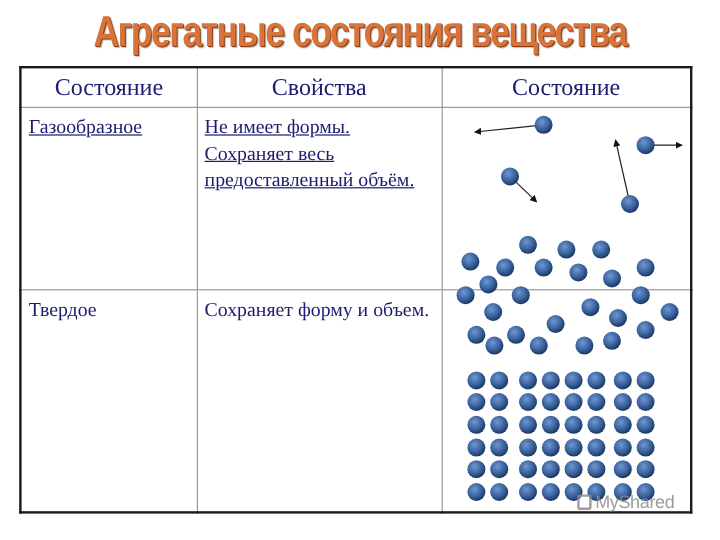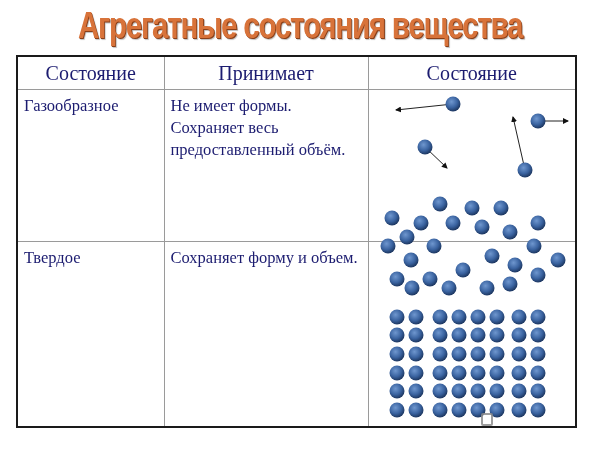--- a/index.html
+++ b/index.html
@@ -18,21 +18,21 @@
     table-layout:fixed;
   }
   table.states th, table.states td {
     border:1px solid #9a9a9a; vertical-align:top; color:#1c1c70;
   }
   table.states th {
     font-weight:normal; font-size:20px; height:32px; text-align:center; vertical-align:middle; padding:0;margin-top:12px;
   }
   table.states td { font-size:16.5px; line-height:22px; padding:5px 6px 0 6px; }
   col.c1 { width:147px; } col.c2 { width:204px; } col.c3 { width:208px; }
-  tr.r1 td { height:98px; } tr.r2 td { height:105px; } tr.r3 td { height:120px;margin-top:32px; }
+  tr.r1 td { height:98px;text-decoration:underline; } tr.r2 td { height:105px; } tr.r3 td { height:120px;margin-top:32px; }
   td.struct { padding:0; position:relative; }
   svg.overlay { position:absolute; left:0; top:0; }
   .watermark {
     position:absolute; left:481px; top:410px; font-family:"Liberation Sans", sans-serif;
     font-size:15px; color:#8c8c8c; opacity:0.85; letter-spacing:-0.3px;
   }
   .wm-icon { display:inline-block; width:12px; height:13px; border:2px solid #8c8c8c; border-radius:2px; vertical-align:-2px; margin-right:3px; box-sizing:border-box; }
 </style>
 </head>
 <body>
@@ -41,21 +41,21 @@
 
 <table class="states">
   <colgroup>
       <col class="c1">
       <col class="c2">
       <col class="c3">
     </colgroup>
   <thead>
     <tr>
       <th>Состояние</th>
-      <th>Принимает</th>
+      <th>Свойства</th>
       <th>Состояние</th>
     </tr>
   </thead>
   <tbody>
     <tr class="r1">
       <td>Газообразное</td>
       <td>Не имеет формы. Сохраняет весь предоставленный объём.</td>
       <td class="struct"></td>
     </tr>
     <tr class="r3">
@@ -160,14 +160,14 @@
       <circle cx="440" cy="410" r="7.5" fill="url(#ball)"></circle>
       <circle cx="459" cy="410" r="7.5" fill="url(#ball)"></circle>
       <circle cx="478" cy="410" r="7.5" fill="url(#ball)"></circle>
       <circle cx="497" cy="410" r="7.5" fill="url(#ball)"></circle>
       <circle cx="519" cy="410" r="7.5" fill="url(#ball)"></circle>
       <circle cx="538" cy="410" r="7.5" fill="url(#ball)"></circle>
     </g>
 </svg>
 
 <div class="watermark">
-  <span class="wm-icon"></span>
+  <span class="wm-icon"></span><span>MyShared</span>
 </div>
 
 </body></html>

